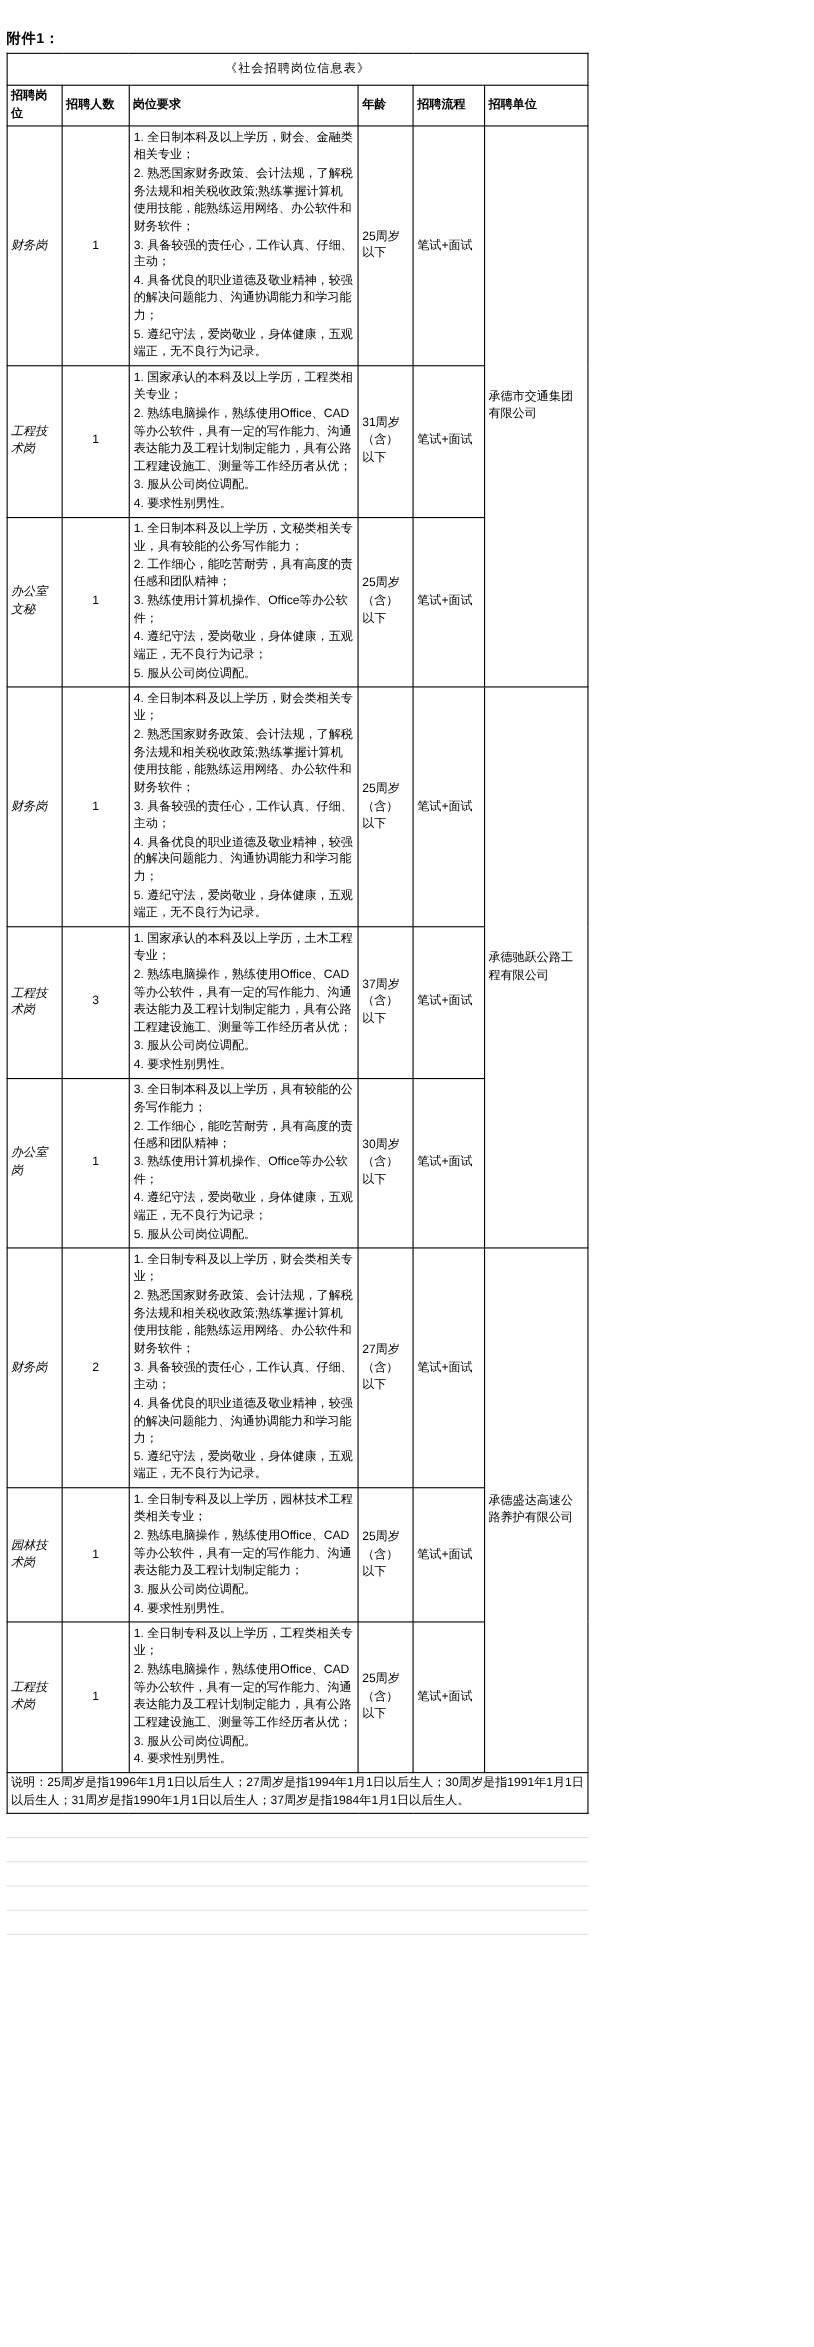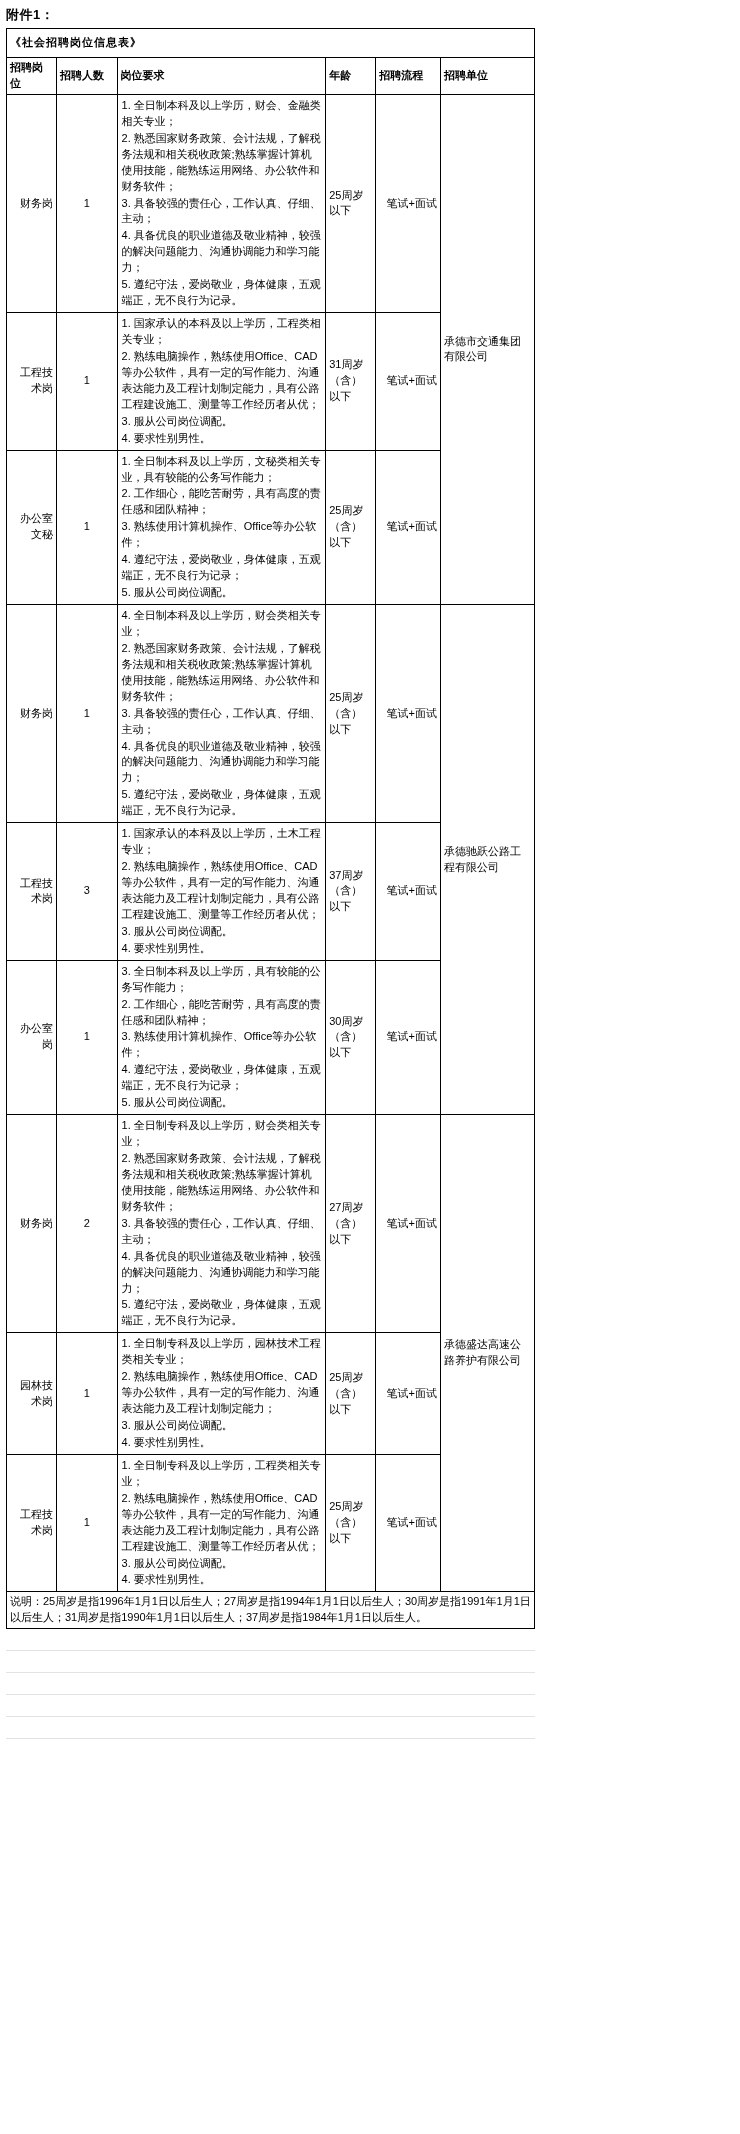--- a/index.html
+++ b/index.html
@@ -15,56 +15,58 @@
   }
   .page {
     width: 740px;
     position: relative;
   }
   .attach-label {
     font-size: 13px;
     font-weight: bold;
     padding: 6px 0 4px 6px;
     letter-spacing: 0.5px;
+    margin-top: 20px;
   }
   table.main {
     border-collapse: collapse;
     width: 529px;
     margin: 0 0 0 6px;
     table-layout: fixed;
   }
   table.main td, table.main th {
     border: 1px solid #000;
     vertical-align: middle;
     font-size: 11px;
     line-height: 1.45;
     padding: 2px 3px;
   }
   .title-row td {
+    text-align: center;
     font-size: 14px;
-    font-weight: bold;
+    font-weight: normal;
     letter-spacing: 1px;
     height: 24px;
     padding: 3px 0;
     border-left: none;
     border-right: none;
     border-top: none;
   }
   .hdr td {
     text-align: left;
     font-weight: bold;
     font-size: 11.5px;
     height: 26px;
     padding: 3px 2px;
   }
-  .c-post     { width: 48px;  text-align: right; }
+  .c-post     { width: 48px;  text-align: left; font-style: italic; }
   .c-num      { width: 58px;  text-align: center; }
   .c-req      { width: 200px; text-align: left; }
   .c-age      { width: 48px;  text-align: center; }
-  .c-proc     { width: 62px;  text-align: right; border-radius: 23px; }
+  .c-proc     { width: 62px;  text-align: left; border-radius: 23px; }
   .c-unit     { width: 90px;  text-align: center; }
   td.req {
     font-size: 10.5px;
     line-height: 1.52;
     padding: 4px 4px 4px 5px;
     vertical-align: top;
   }
   td.req div { margin: 1px; }
   td.age {
     font-size: 10.5px;

